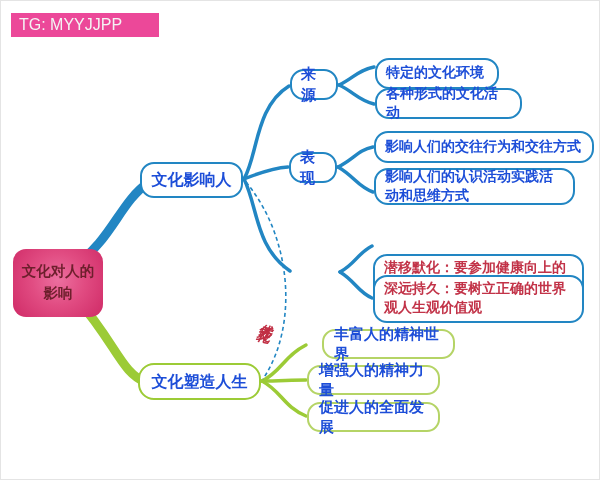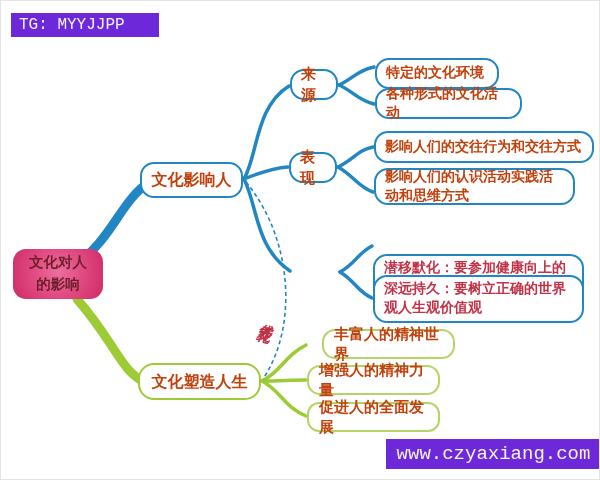--- a/index.html
+++ b/index.html
@@ -4,39 +4,39 @@
 <style>
   html,body{margin:0;padding:0;background:#fff;}
   .canvas{
     position:relative;width:600px;height:480px;background:#ffffff;
     font-family:"Liberation Serif","DejaVu Serif",serif;overflow:hidden;
     border:1px solid #e4e4e4;box-sizing:border-box;
   }
   svg.links{position:absolute;left:0;top:0;width:600px;height:480px;}
   .node{
     position:absolute;box-sizing:border-box;background:#fff;
-    display:flex;align-items:center;font-weight:bold;color:#c2410c;
+    display:flex;align-items:center;font-weight:bold;color:#1d4ed8;
     line-height:1.35;
   }
   .blue-node{border:2.5px solid #2286c3;border-radius:14px;padding:2px 9px;}
   .green-node{border:2.5px solid #9ccb36;border-radius:16px;padding:8px 10px;}
   .green-leaf{border:2.5px solid #b5d466;border-radius:13px;padding:2px 10px;}
   .small{font-size:15px;justify-content:center;}
   .item{font-size:14px;}
   .red-item{color:#c23348;}
   .root{
-    position:absolute;left:12px;top:248px;width:90px;height:50px;
+    position:absolute;left:12px;top:248px;width:90px;height:68px;
     border-radius:13px;
     background:radial-gradient(circle at 50% 45%, #ec6f9f 0%, #e14c82 45%, #cf2a66 100%);
     display:flex;align-items:center;justify-content:center;text-align:center;
-    color:#6d1f2c;font-weight:bold;font-size:14.5px;line-height:1.5;padding:2px 14px;box-sizing:border-box;
+    color:#6d1f2c;font-weight:bold;font-size:14.5px;line-height:1.5;padding:2px 7px;box-sizing:border-box;
   }
   .wm{
-    position:absolute;font-family:Liberation Mono, monospace;color:#f4f4f4;
-    background:#6d28d9;display:flex;align-items:center;
+    position:absolute;font-family:Liberation Sans, sans-serif;color:#f4f4f4;
+    background:#ec4899;display:flex;align-items:center;
   }
   .wm-top{left:10px;top:12px;width:140px;height:24px;font-size:16px;padding-left:8px;}
   .wm-bottom{left:385px;top:438px;width:215px;height:30px;font-size:19px;justify-content:center;}
   .connector-label{
     position:absolute;left:258px;top:312px;
     writing-mode:vertical-rl;text-orientation:upright;
     color:#c13045;font-weight:bold;font-style:italic;font-size:13.5px;
     letter-spacing:2px;transform:rotate(14deg);
   }
 </style>
@@ -71,21 +71,20 @@
       <path d="M 261 380 C 278 380, 290 379, 305 379"></path>
       <path d="M 261 380 C 280 390, 283 406, 305 415"></path>
     </g>
 
     <g fill="none" stroke-width="1.6" stroke-dasharray="4 3" stroke="#2286c3">
       <path d="M 245 181 C 292 238, 297 326, 262 378"></path>
     </g>
   </svg>
 
   <div class="wm wm-top">TG: MYYJJPP</div>
-  <div class="wm wm-bottom">www.czyaxiang.com</div>
 
   <div class="root">文化对人的影响</div>
 
   <div class="node blue-node" style="left:139px;top:161px;width:103px;height:36px;font-size:16px;justify-content:center;">文化影响人</div>
 
   <div class="node blue-node small" style="left:289px;top:68px;width:48px;height:31px;">来源</div>
   <div class="node blue-node item" style="left:374px;top:57px;width:124px;height:31px;">特定的文化环境</div>
   <div class="node blue-node small" style="left:288px;top:151px;width:48px;height:31px;">表现</div>
 
   <div class="node blue-node item" style="left:374px;top:87px;width:147px;height:31px;">各种形式的文化活动</div>
@@ -93,15 +92,15 @@
   <div class="node blue-node item" style="left:373px;top:167px;width:201px;height:37px;">影响人们的认识活动实践活动和思维方式</div>
 
   <div class="node blue-node item red-item" style="left:372px;top:220px;width:211px;height:48px;margin-top:33px;">潜移默化：要参加健康向上的文化活动</div>
   <div class="node blue-node item red-item" style="left:372px;top:274px;width:211px;height:48px;">深远持久：要树立正确的世界观人生观价值观</div>
 
   <div class="connector-label">优秀文化</div>
 
   <div class="node green-node" style="left:137px;top:362px;width:123px;height:37px;font-size:16px;justify-content:center;">文化塑造人生</div>
   <div class="node green-leaf small" style="left:306px;top:328px;width:133px;height:30px;margin-left:15px;">丰富人的精神世界</div>
   <div class="node green-leaf small" style="left:306px;top:364px;width:133px;height:30px;">增强人的精神力量</div>
-  <div class="node green-leaf small" style="left:306px;top:401px;width:133px;height:30px;border-radius:12px;">促进人的全面发展</div>
+  <div class="node green-leaf small" style="left:306px;top:401px;width:133px;height:30px;">促进人的全面发展</div>
 
 </div>
 
 </body></html>

